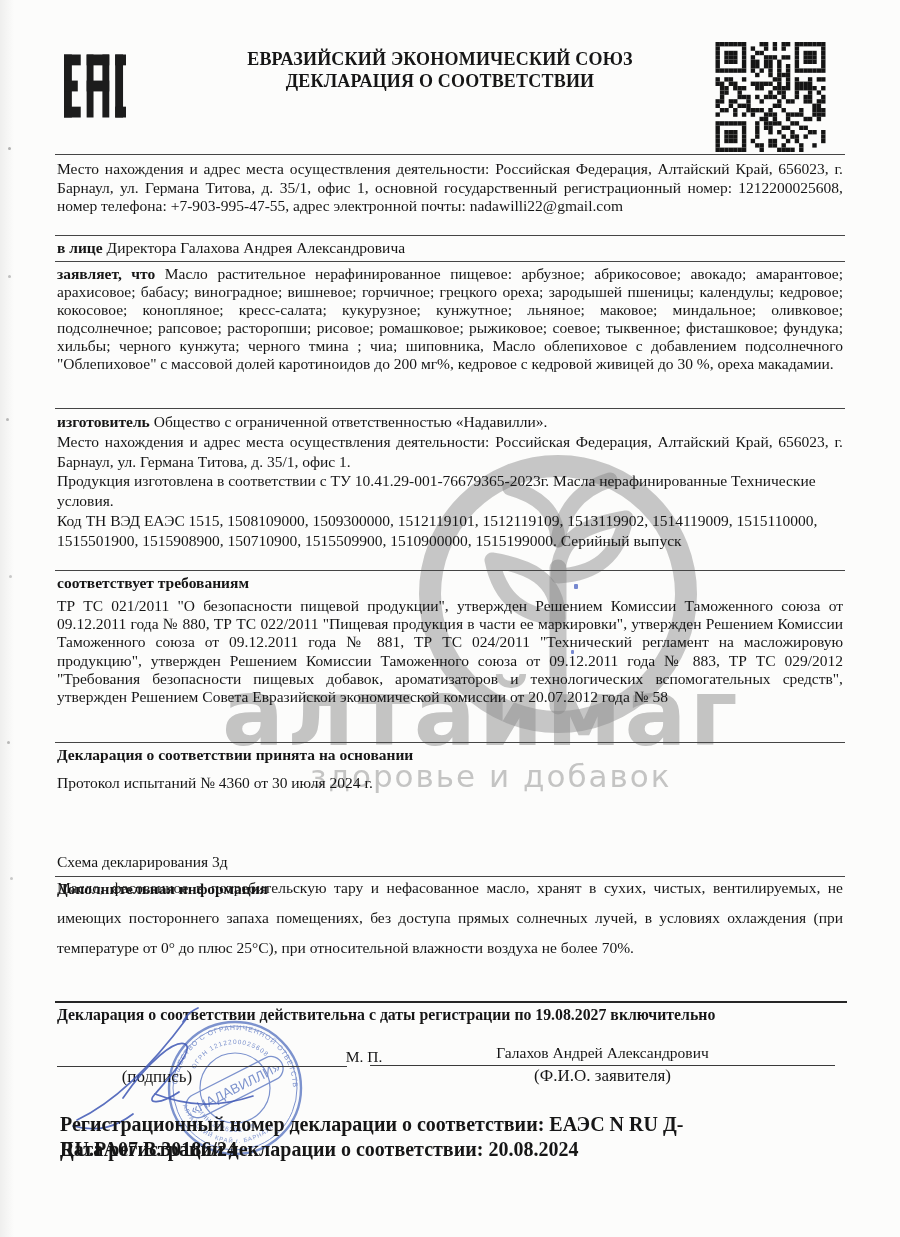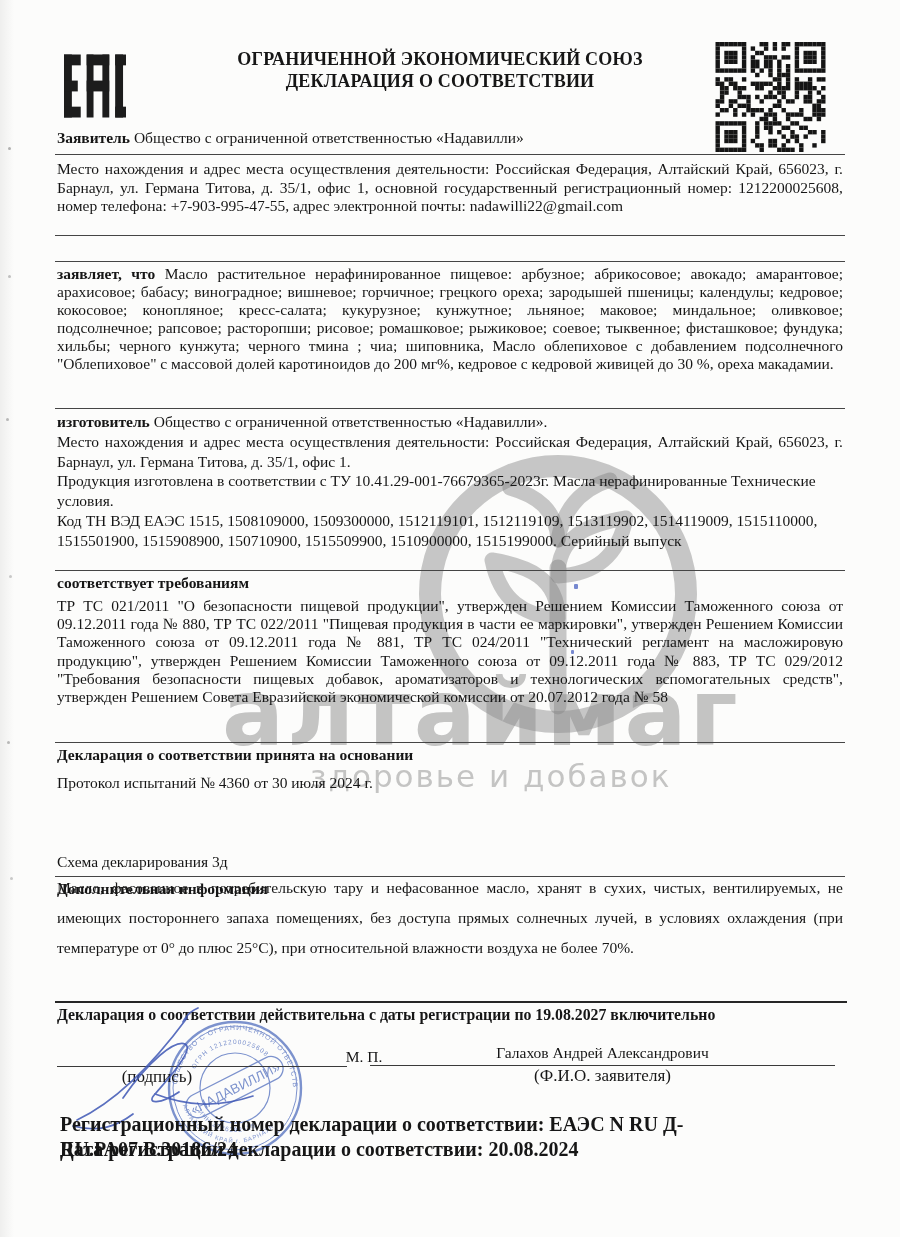--- a/index.html
+++ b/index.html
@@ -64,21 +64,21 @@
         <rect x="39" y="0" width="7" height="64"></rect>
       <rect x="23" y="0" width="23" height="11"></rect>
         <rect x="23" y="26.5" width="23" height="11"></rect>
       <rect x="52" y="0" width="8" height="64"></rect>
         <rect x="52" y="0" width="11" height="11"></rect>
       <rect x="52" y="53" width="11" height="11"></rect>
     </g>
   </svg>
 
   <div class="abs title-wrap">
-    <div>ОГРАНИЧЕННОЙ ЭКОНОМИЧЕСКИЙ СОЮЗ</div>
+    <div>ЕВРАЗИЙСКИЙ ЭКОНОМИЧЕСКИЙ СОЮЗ</div>
     <div>ДЕКЛАРАЦИЯ О СООТВЕТСТВИИ</div>
   </div>
 
   <svg class="abs" id="qr" style="left:714px;top:42px;" width="113" height="110" viewBox="0 0 25 25">
       <rect x="0" y="0" width="1" height="1" fill="#151515"></rect>
       <rect x="1" y="0" width="1" height="1" fill="#151515"></rect>
       <rect x="2" y="0" width="1" height="1" fill="#151515"></rect>
       <rect x="3" y="0" width="1" height="1" fill="#151515"></rect>
       <rect x="4" y="0" width="1" height="1" fill="#151515"></rect>
       <rect x="5" y="0" width="1" height="1" fill="#151515"></rect>
@@ -375,29 +375,29 @@
       <rect x="19" y="23" width="1" height="1" fill="#151515"></rect>
       <rect x="22" y="23" width="1" height="1" fill="#151515"></rect>
       <rect x="10" y="24" width="1" height="1" fill="#151515"></rect>
       <rect x="14" y="24" width="1" height="1" fill="#151515"></rect>
       <rect x="15" y="24" width="1" height="1" fill="#151515"></rect>
       <rect x="16" y="24" width="1" height="1" fill="#151515"></rect>
       <rect x="17" y="24" width="1" height="1" fill="#151515"></rect>
       <rect x="19" y="24" width="1" height="1" fill="#151515"></rect>
     </svg>
 
-  <p class="abs body-block" style="top:129px;">
-    <span class="b">Заявитель</span>
-    <span>Общество с ограниченной ответственностью «Надавилли»</span>
-  </p>
   <div class="rule" style="top:154px;"></div>
 
   <p class="abs body-block just" style="top:160px;">Место нахождения и адрес места осуществления деятельности: Российская Федерация, Алтайский Край, 656023, г. Барнаул, ул. Германа Титова, д. 35/1, офис 1, основной государственный регистрационный номер: 1212200025608, номер телефона: +7-903-995-47-55, адрес электронной почты: nadawilli22@gmail.com</p>
   <div class="rule" style="top:235px;"></div>
 
+  <p class="abs body-block" style="top:239px;">
+    <span class="b">в лице</span>
+    <span>Директора Галахова Андрея Александровича</span>
+  </p>
   <div class="rule" style="top:261px;"></div>
 
   <p class="abs body-block just" style="top:265px;line-height:18px;">
     <span class="b">заявляет, что</span>
     <span>Масло растительное нерафинированное пищевое: арбузное; абрикосовое; авокадо; амарантовое; арахисовое; бабасу; виноградное; вишневое;  горчичное; грецкого ореха; зародышей пшеницы; календулы; кедровое; кокосовое; конопляное; кресс-салата; кукурузное; кунжутное; льняное; маковое; миндальное; оливковое; подсолнечное; рапсовое; расторопши; рисовое; ромашковое; рыжиковое; соевое; тыквенное; фисташковое; фундука; хильбы; черного кунжута; черного тмина ; чиа; шиповника, Масло облепиховое с добавлением подсолнечного "Облепиховое" с массовой долей каротиноидов до 200 мг%,  кедровое с кедровой живицей до 30 %,  ореха макадамии.</span>
   </p>
   <div class="rule" style="top:408px;"></div>
 
   <div class="abs body-block" style="top:412px;line-height:19.8px;">
     <p>

